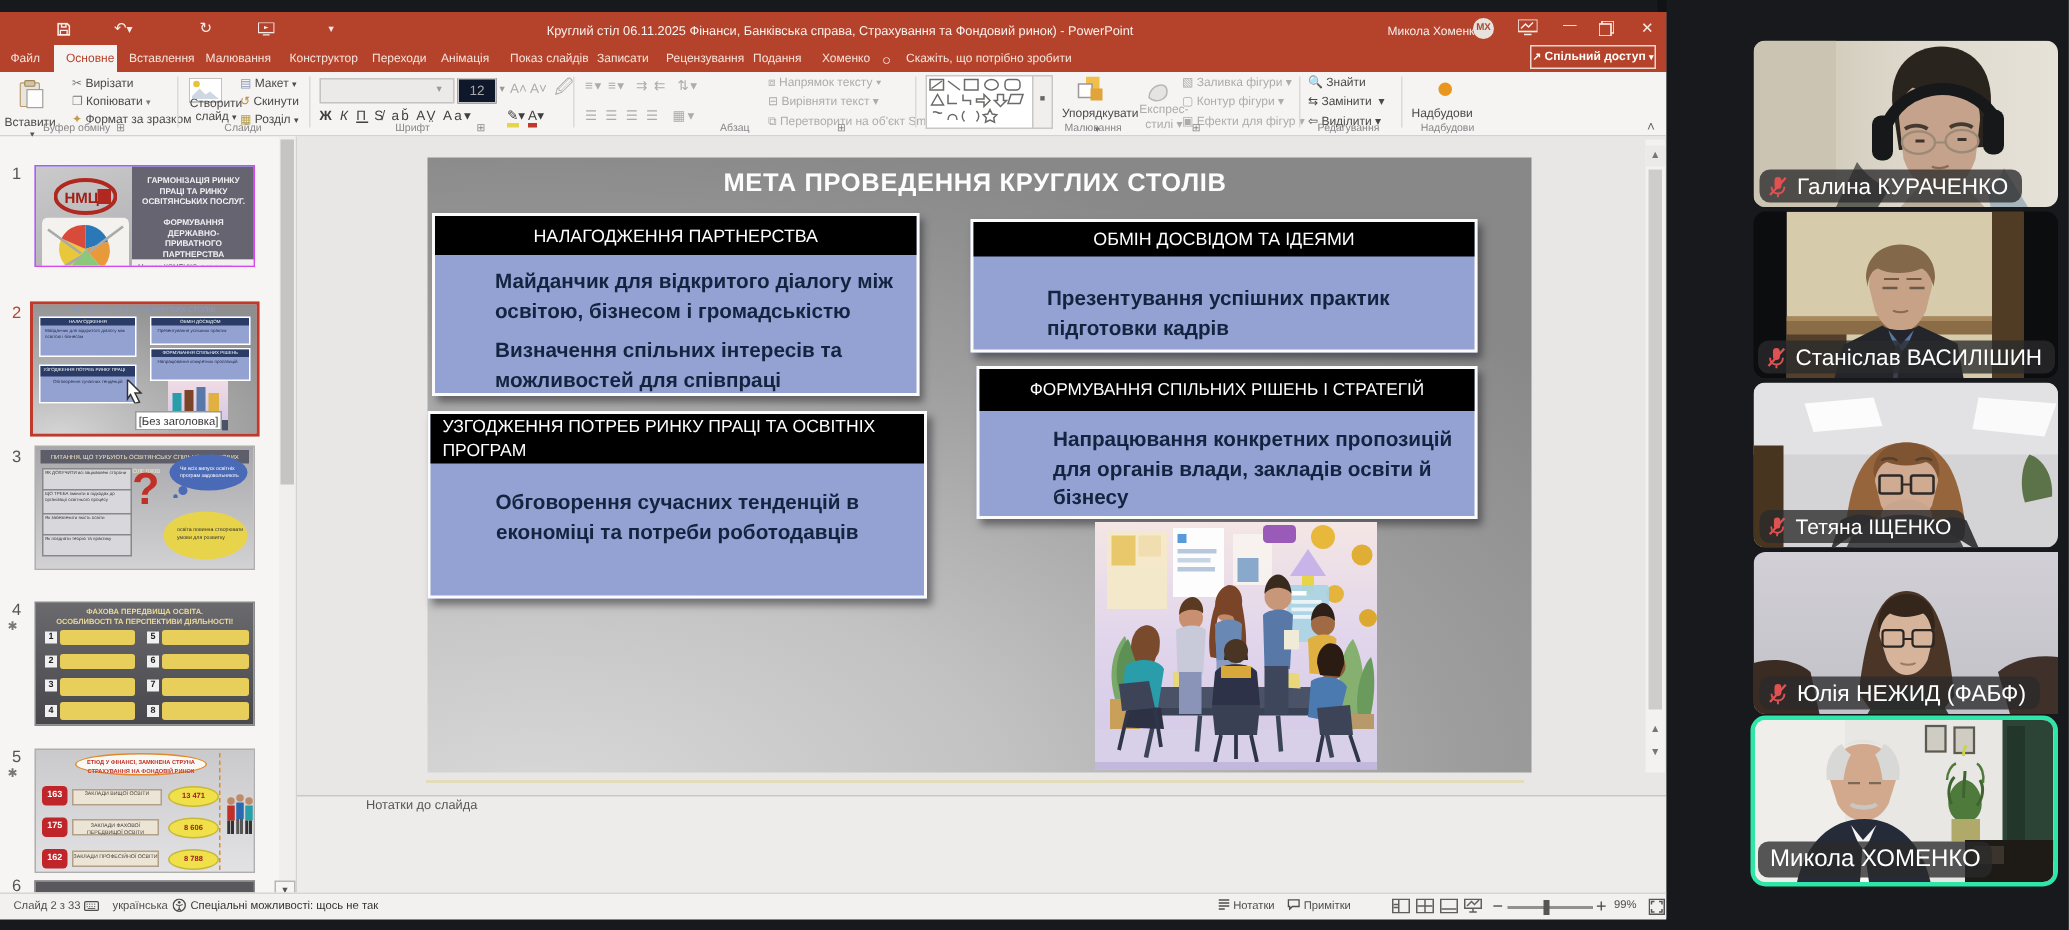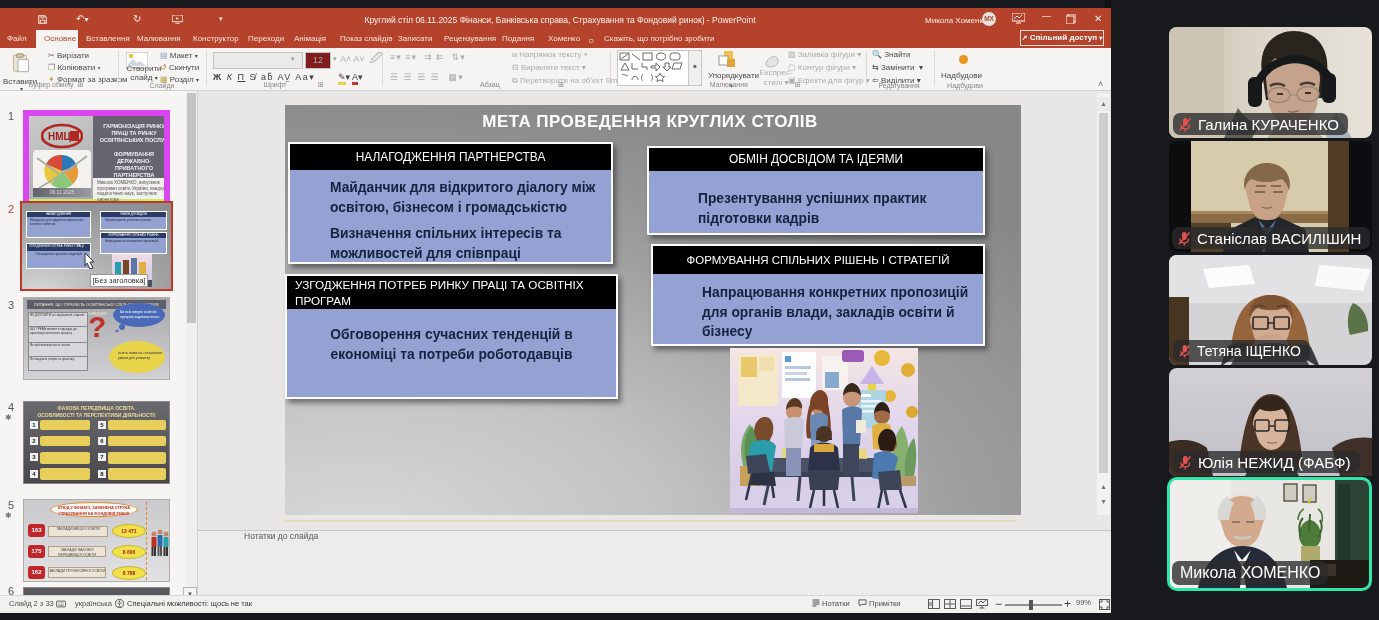--- a/index.html
+++ b/index.html
@@ -92,21 +92,21 @@
       </svg>
   <div class="ab rl" style="left:122px;top:17px;text-align:center;width:44px;line-height:8.5px;">Створити<br>слайд <span style="font-size:6px">▾</span></div>
   <div class="ab rl" style="left:160px;top:3px;"><span style="color:#8a98b8">▤</span> Макет <span style="font-size:6px">▾</span></div>
   <div class="ab rl" style="left:160px;top:15px;"><span style="color:#b88a4a">↺</span> Скинути</div>
   <div class="ab rl" style="left:160px;top:27px;"><span style="color:#b8a04a">▦</span> Розділ <span style="font-size:6px">▾</span></div>
   <div class="glab" style="left:118px;width:88px;">Слайди</div>
   <div class="gsep" style="left:206px;"></div>
 
   <div class="ab" style="left:213px;top:4px;width:88px;height:15px;background:#eceae8;border:1px solid #c6c4c2;"></div>
   <div class="ab" style="left:291px;top:7px;font-size:7px;color:#9a9a98;">▾</div>
-  <div class="ab" style="left:305px;top:4px;width:24px;height:15px;background:#7f1d1d;border:1px solid #c6c4c2;font-size:9px;color:#aaa;text-align:center;line-height:15px;">12</div>
+  <div class="ab" style="left:305px;top:4px;width:24px;height:15px;background:#0f172a;border:1px solid #c6c4c2;font-size:9px;color:#aaa;text-align:center;line-height:15px;">12</div>
   <div class="ab" style="left:333px;top:7px;font-size:7px;color:#9a9a98;">▾</div>
   <div class="ab rd" style="left:340px;top:5px;font-size:9px;">A˄ A˅ &nbsp;<span style="font-size:12px">🖉</span></div>
   <div class="ab rl" style="left:213px;top:24px;font-size:9px;color:#3f3f3f;letter-spacing:1.5px;"><b>Ж</b> <i>К</i> <u>П</u> S̸ ab̌ AV̤ Aa▾</div>
   <div class="ab rl" style="left:338px;top:24px;font-size:9px;color:#3f3f3f;"><span style="border-bottom:3px solid #e8d44a">✎</span>▾ <span style="border-bottom:3px solid #c0392b">A</span>▾</div>
   <div class="glab" style="left:206px;width:175px;">Шрифт &nbsp;&nbsp;&nbsp;&nbsp;&nbsp;&nbsp;&nbsp;&nbsp;&nbsp;&nbsp;&nbsp;&nbsp;&nbsp;&nbsp;&nbsp;⊞</div>
   <div class="gsep" style="left:382px;"></div>
 
   <div class="ab rd" style="left:390px;top:4px;font-size:9px;letter-spacing:1px;">≡▾ ≡▾ &nbsp;⇉ ⇇ &nbsp;⇅▾</div>
   <div class="ab rd" style="left:390px;top:24px;font-size:9px;letter-spacing:1.5px;">☰ ☰ ☰ ☰ &nbsp;▦▾</div>
   <div class="ab rd" style="left:512px;top:2px;">⧈ Напрямок тексту ▾</div>
@@ -179,21 +179,21 @@
   <div class="ab" id="thumbs" style="left:0;top:0;width:197px;height:504px;background:#f6f5f4;border-right:1px solid #d4d2d0;">
     <div class="ab" style="left:8px;top:19px;font-size:11px;color:#555;">1</div>
     <div class="ab" style="left:8px;top:112px;font-size:11px;color:#b5432b;">2</div>
     <div class="ab" style="left:8px;top:208px;font-size:11px;color:#555;">3</div>
     <div class="ab" style="left:8px;top:310px;font-size:11px;color:#555;">4</div>
     <div class="ab" style="left:5px;top:322px;font-size:8px;color:#777;">✱</div>
     <div class="ab" style="left:8px;top:408px;font-size:11px;color:#555;">5</div>
     <div class="ab" style="left:5px;top:420px;font-size:8px;color:#777;">✱</div>
     <div class="ab" style="left:8px;top:494px;font-size:11px;color:#555;">6</div>
 
-    <div class="ab" style="left:23px;top:19px;width:147px;height:100px;background:#bef264;border:6px solid #d946ef;box-sizing:border-box;overflow:hidden;">
+    <div class="ab" style="left:23px;top:19px;width:147px;height:68px;background:#7dd3fc;border:1px solid #d946ef;box-sizing:border-box;overflow:hidden;">
       <div class="ab" style="left:0;top:0;width:64px;height:83px;background:linear-gradient(160deg,#cacaca,#ababb0);"></div>
       <svg class="ab" style="left:12px;top:7px" width="42" height="26" viewBox="0 0 42 26">
             <ellipse cx="21" cy="13" rx="20" ry="11" fill="none" stroke="#b02820" stroke-width="2.6"></ellipse>
             <text x="7" y="17" font-size="10" font-weight="bold" fill="#a02018" font-family="Liberation Sans">НМЦ</text>
             <rect x="29" y="8" width="9" height="10" fill="#b02820"></rect>
           </svg>
       <svg class="ab" style="left:4px;top:34px" width="58" height="42" viewBox="0 0 58 42">
             <rect width="58" height="42" rx="4" fill="#f4f2ee"></rect>
             <path d="M29 21L29 5A16 16 0 0 1 44 16z" fill="#2a78b8"></path>
             <path d="M29 21L44 16A16 16 0 0 1 40 34z" fill="#e89a3a"></path>

